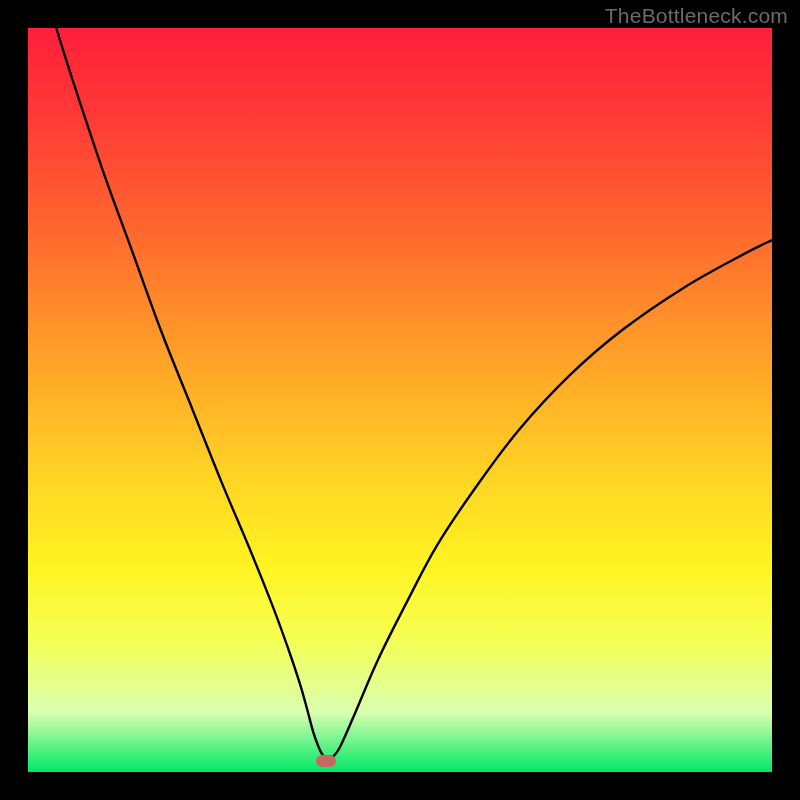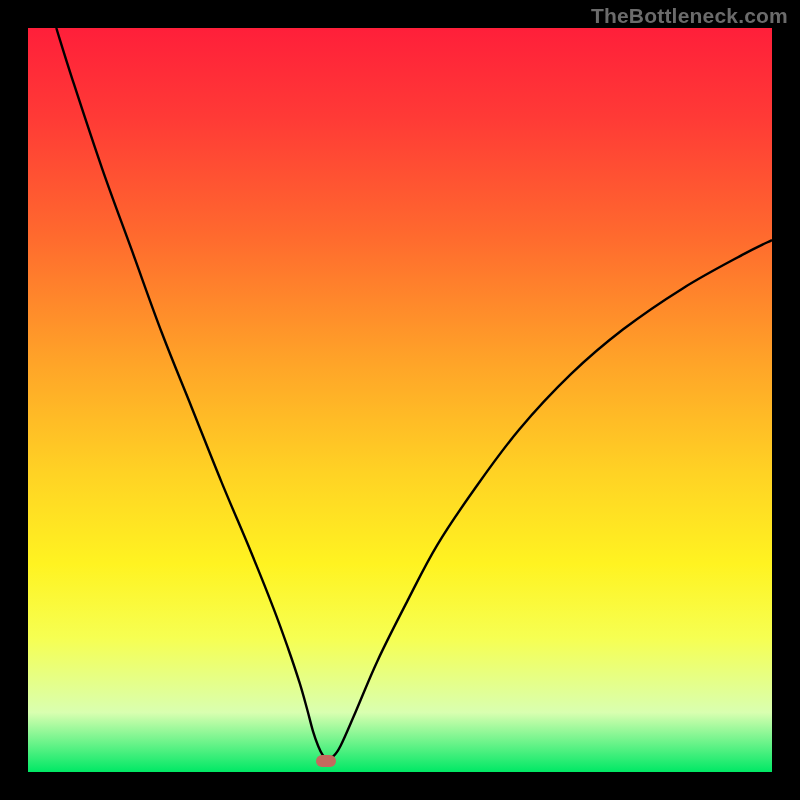--- a/index.html
+++ b/index.html
@@ -39,21 +39,21 @@
     height: 12px;
     border-radius: 6px;
     transform: translate(-50%, -50%);
   }
   .watermark {
     position: absolute;
     top: 4px;
     right: 12px;
     color: #6b6b6b;
     font-size: 21px;
-    font-weight: 700;
+    font-weight: 400;
     letter-spacing: 0.2px;
   }
   .curve-path {
     fill: none;
     stroke: #000;
     stroke-width: 2.4;
   }
 </style>
 </head>
 <body>

